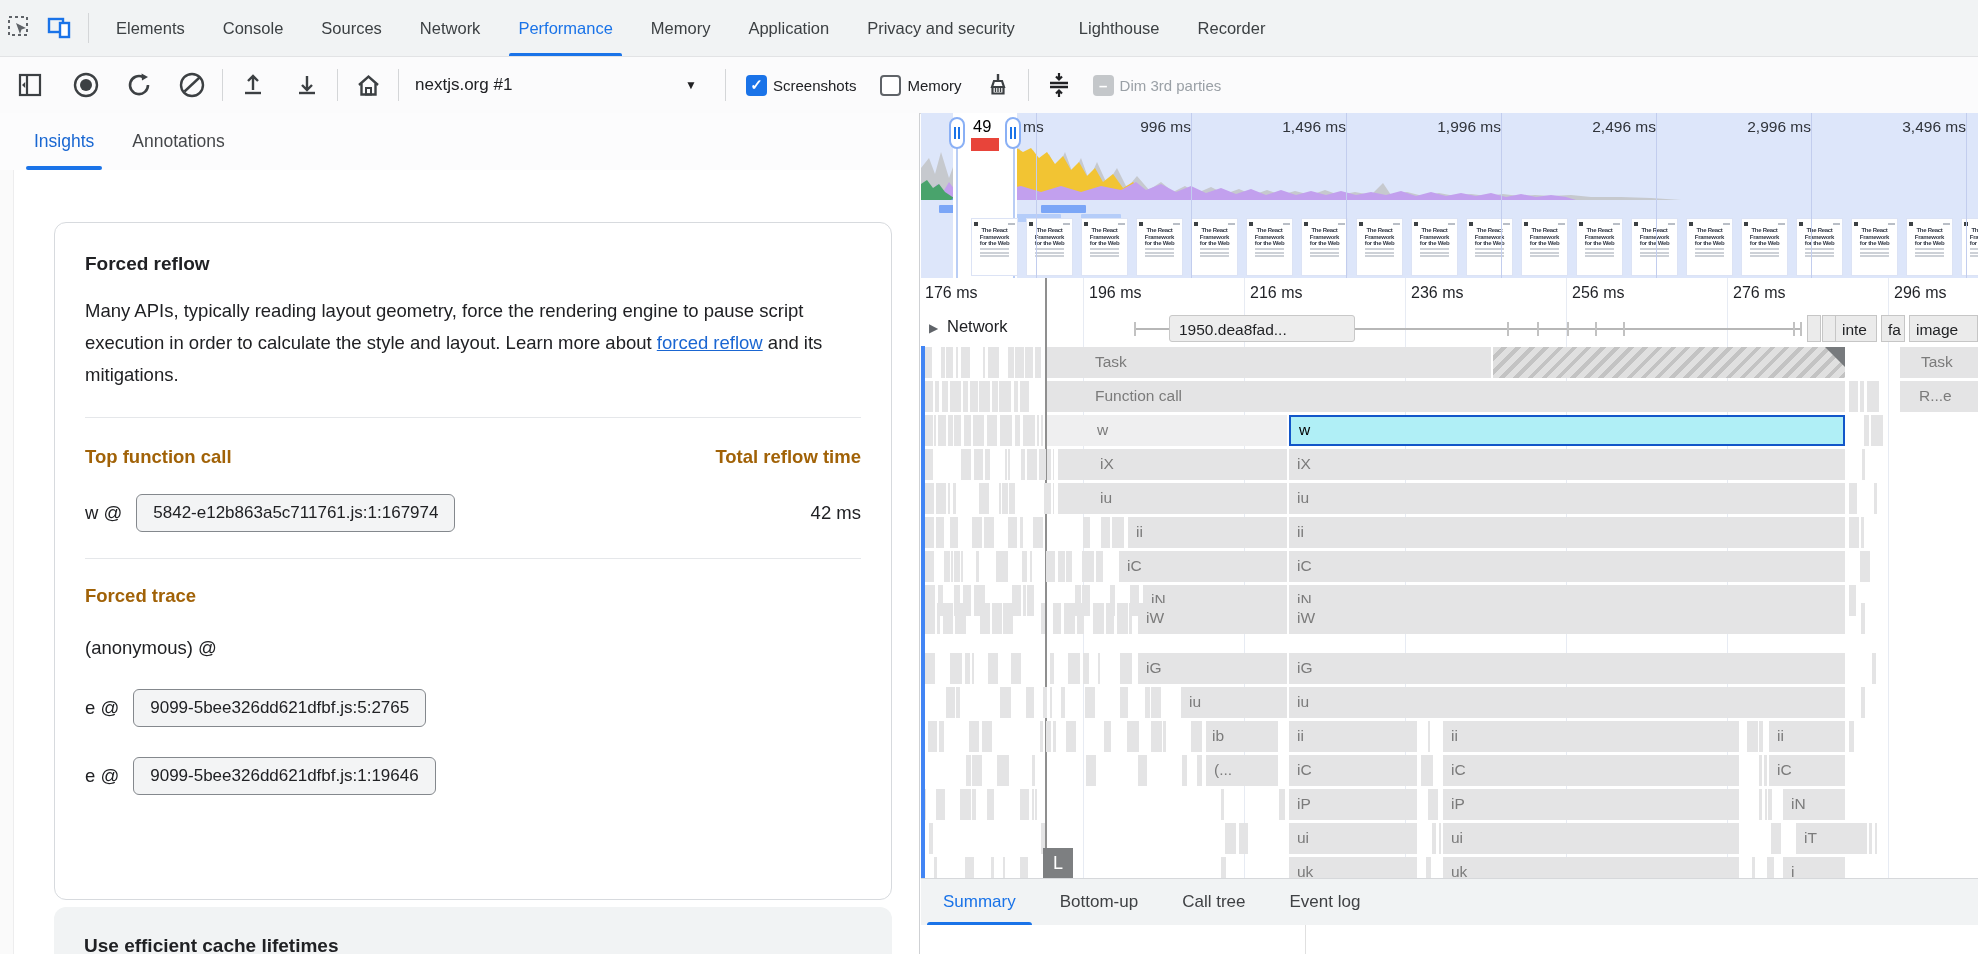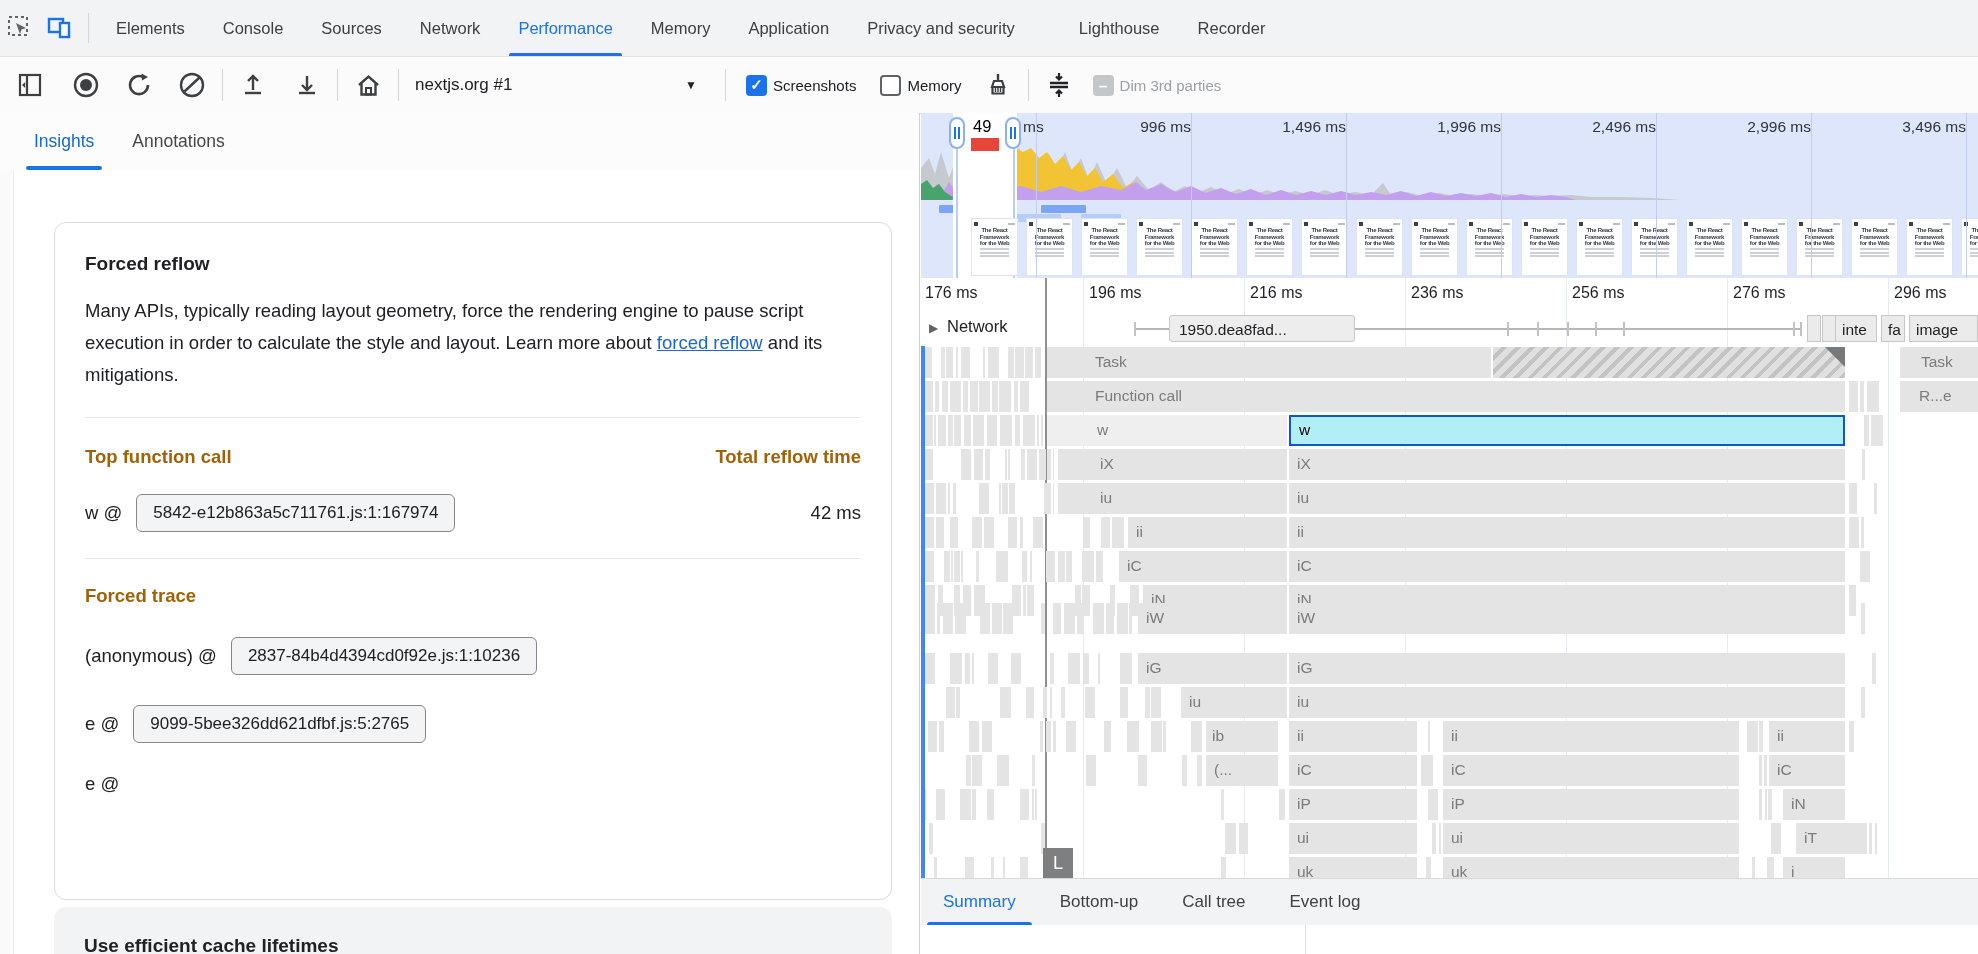--- a/index.html
+++ b/index.html
@@ -250,28 +250,28 @@
       <div class="fnrow">
         <span class="fnname">w @</span>
         <span class="pill">5842-e12b863a5c711761.js:1:167974</span>
         <span class="totalval">42 ms</span>
       </div>
       <div class="hr"></div>
       <div class="head" style="margin-top:26px">Forced trace</div>
       <div id="stack-frames">
           <div class="stackrow">
             <span class="fnname">(anonymous) @</span>
-            <span class="pill">2837-84b4d4394cd0f92e.js:1:10236</span>
           </div>
           <div class="stackrow">
             <span class="fnname">e @</span>
             <span class="pill">9099-5bee326dd621dfbf.js:5:2765</span>
           </div>
           <div class="stackrow">
             <span class="fnname">e @</span>
+            <span class="pill">9099-5bee326dd621dfbf.js:1:19646</span>
           </div>
         </div>
     </div>
 
     <div class="card2">
       <div class="card-title">Use efficient cache lifetimes</div>
     </div>
   </div>
 
   <div class="rpanel">

